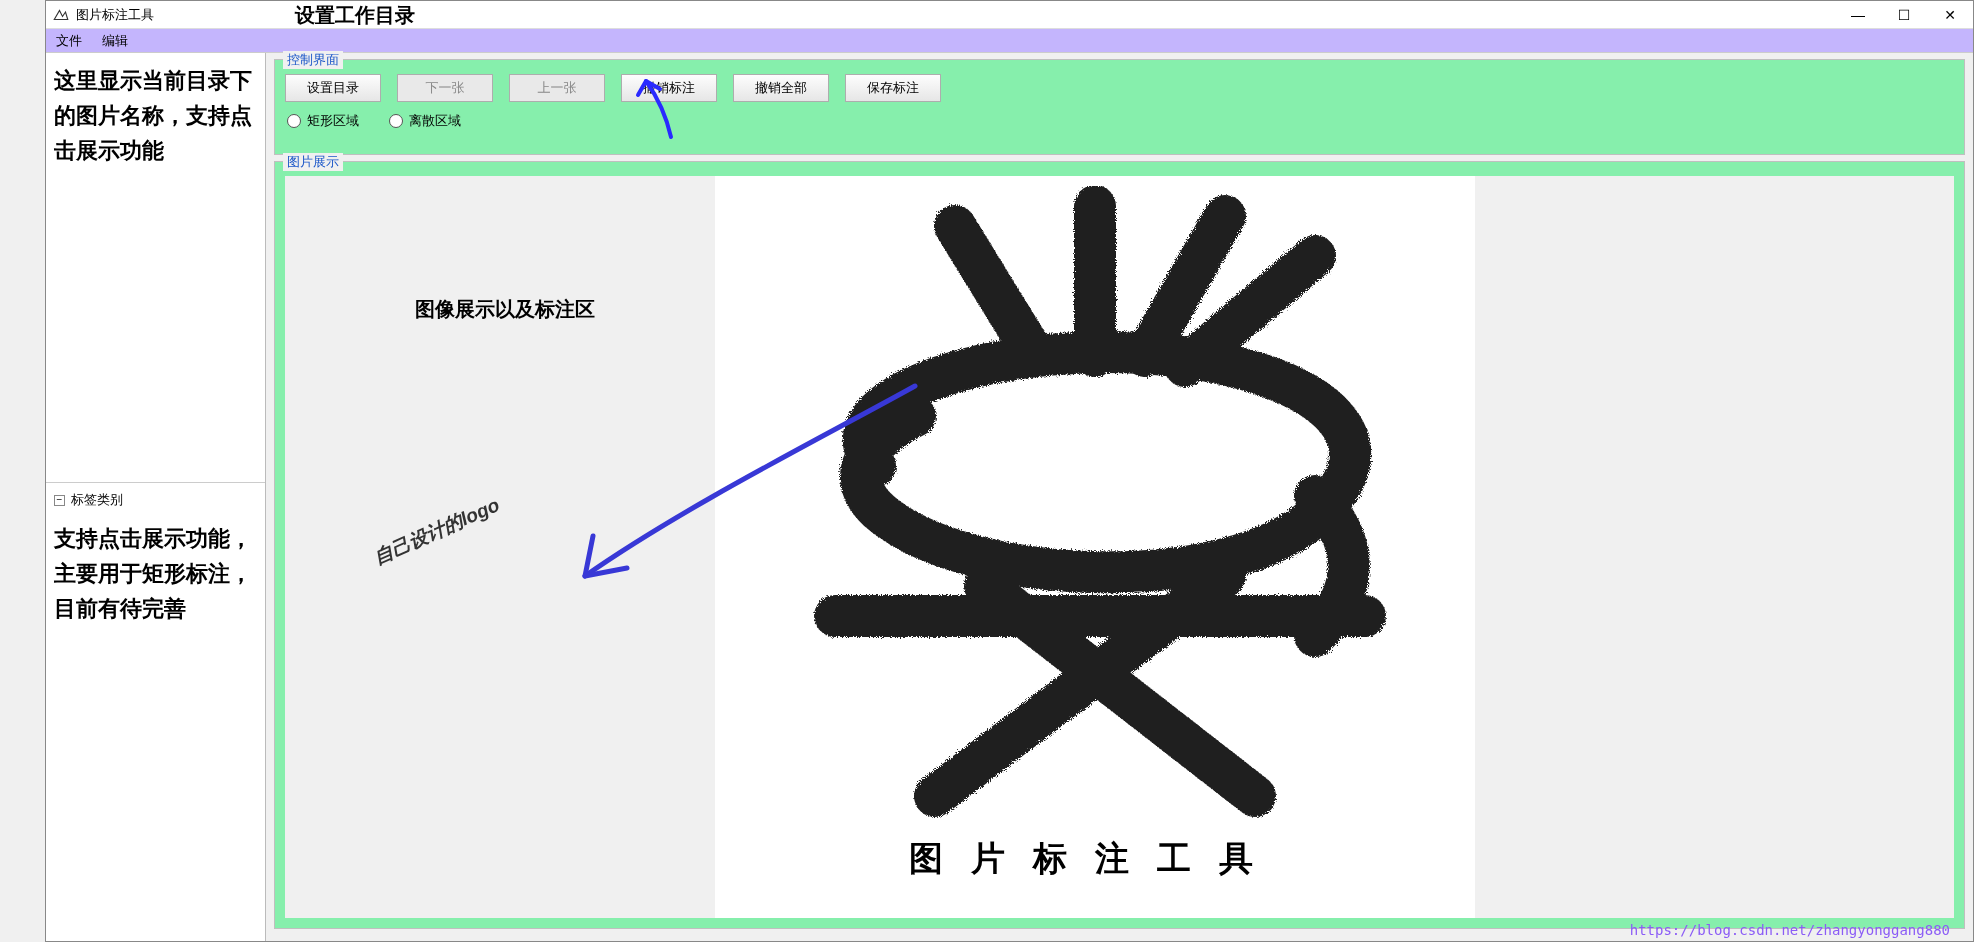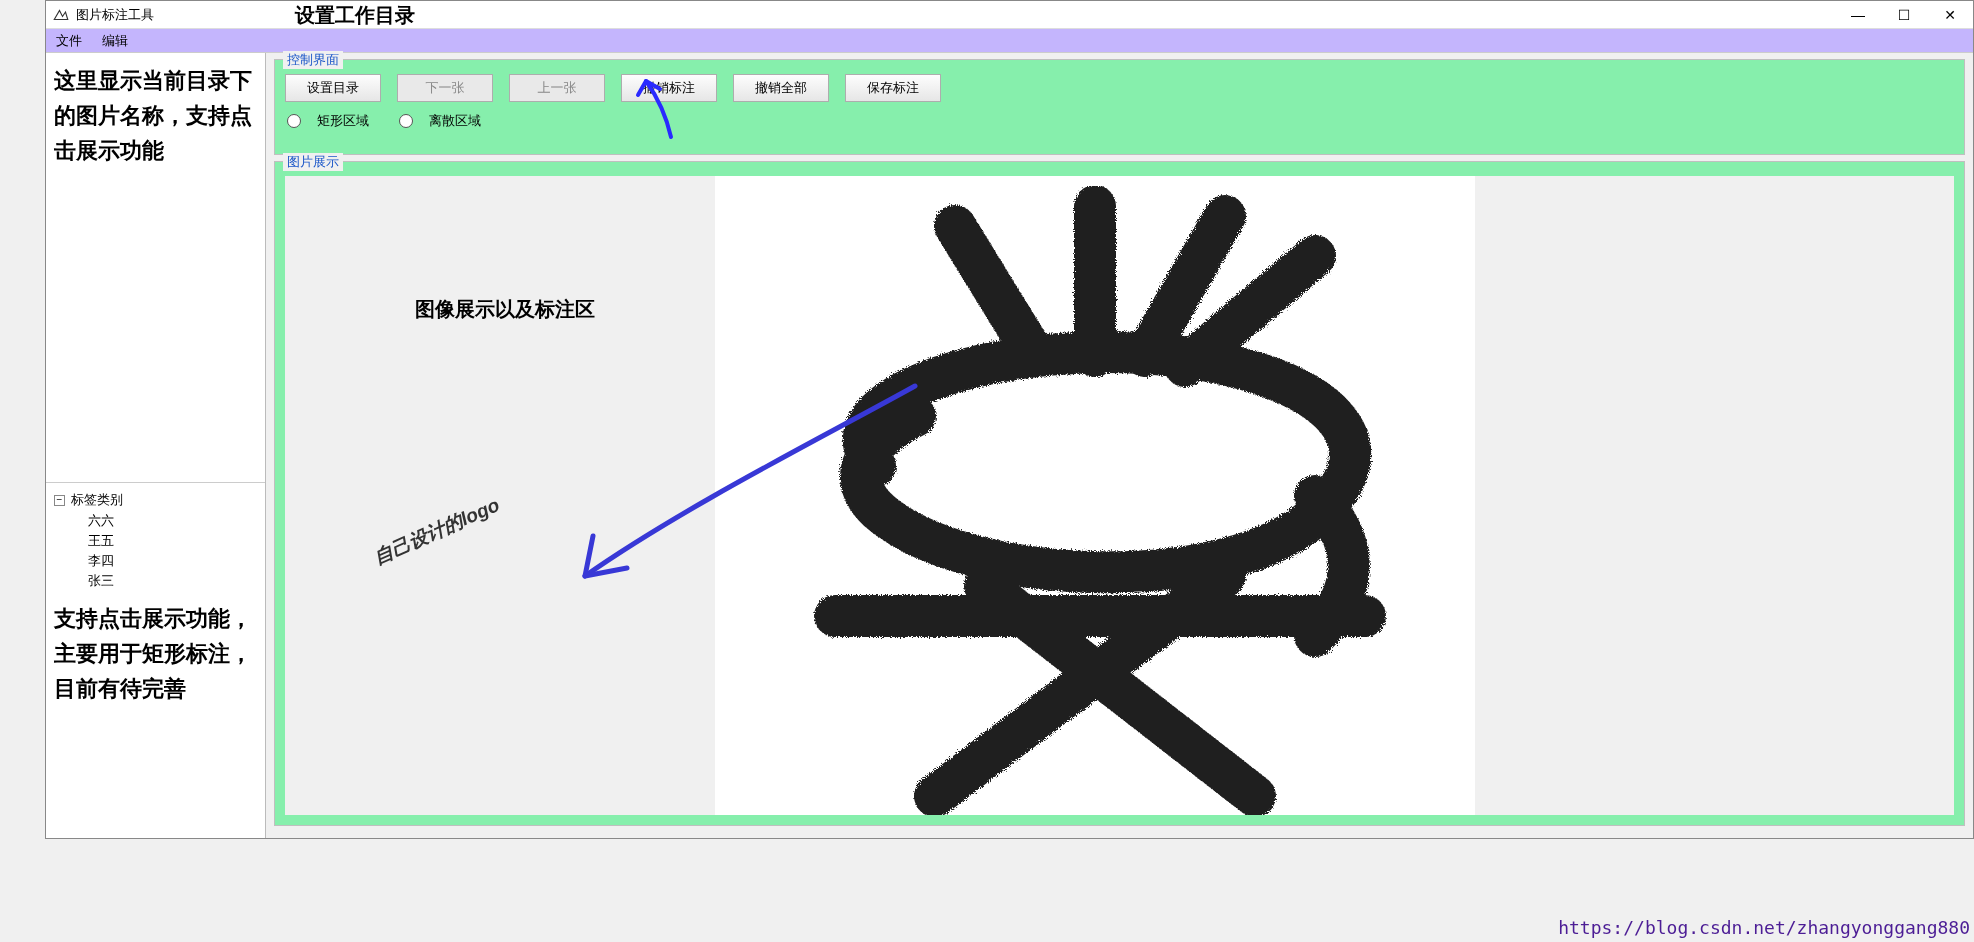--- a/index.html
+++ b/index.html
@@ -10,21 +10,21 @@
       overflow: hidden;
       width: 1974px;
       height: 942px;
       position: relative;
     }
     .window {
       position: absolute;
       left: 45px;
       top: 0;
       width: 1929px;
-      height: 839px;
+      height: 942px;
       background: #fff;
       border: 1px solid #888;
       display: flex;
       flex-direction: column;
     }
     .titlebar {
       height: 28px;
       display: flex;
       align-items: center;
       padding: 0 6px;
@@ -147,21 +147,21 @@
     }
     .btn.disabled {
       color: #888;
       background: #e9e9e9;
     }
     .radio-row {
       display: flex; gap: 30px; align-items: center;
       padding-left: 2px;
     }
     .radio {
-      display: flex; align-items: center; gap: 16px;
+      display: flex; align-items: center; gap: 6px;
       font-size: 13px; cursor: pointer;
     }
     .radio-circle {
       width: 14px; height: 14px; border-radius: 50%;
       border: 1px solid #555; background: #fff;
       display: inline-block;
     }
     .display-group {
       flex: 1;
       min-height: 0;
@@ -224,23 +224,23 @@
       pointer-events: none;
     }
     .arrow-mid {
       position: absolute;
       left: 575px; top: 430px;
       z-index: 49;
       pointer-events: none;
     }
     .watermark {
       position: absolute;
-      right: 4px; bottom: 4px;
-      font-size: 18px;
-      color: #4c1d95;
+      right: 24px; bottom: 4px;
+      font-size: 14px;
+      color: #8b5cf6;
       font-family: monospace;
       z-index: 60;
     }
   </style>
 </head>
 <body>
 
 <div class="anno anno-top">设置工作目录</div>
 
 <div class="window">
@@ -268,26 +268,20 @@
 
     <div class="sidebar">
       <div class="sidebar-top">
         <div class="desc-text">这里显示当前目录下的图片名称，支持点击展示功能</div>
       </div>
       <div class="sidebar-bottom">
         <div class="tree-root">
           <div class="tree-header">
             <span class="tree-toggle">−</span>
             <span>标签类别</span>
-          </div>
-          <div class="tree-children">
-            <div class="tree-item">六六</div>
-            <div class="tree-item">王五</div>
-            <div class="tree-item">李四</div>
-            <div class="tree-item">张三</div>
           </div>
         </div>
         <div class="sidebar-desc2">支持点击展示功能，主要用于矩形标注，目前有待完善</div>
       </div>
     </div>
 
     <div class="main">
 
       <svg class="arrow-top" width="60" height="70">
         <path d="M45 62 C 40 40, 30 20, 20 6" stroke="#2a2aff" stroke-width="4" fill="none" stroke-linecap="round"></path>

